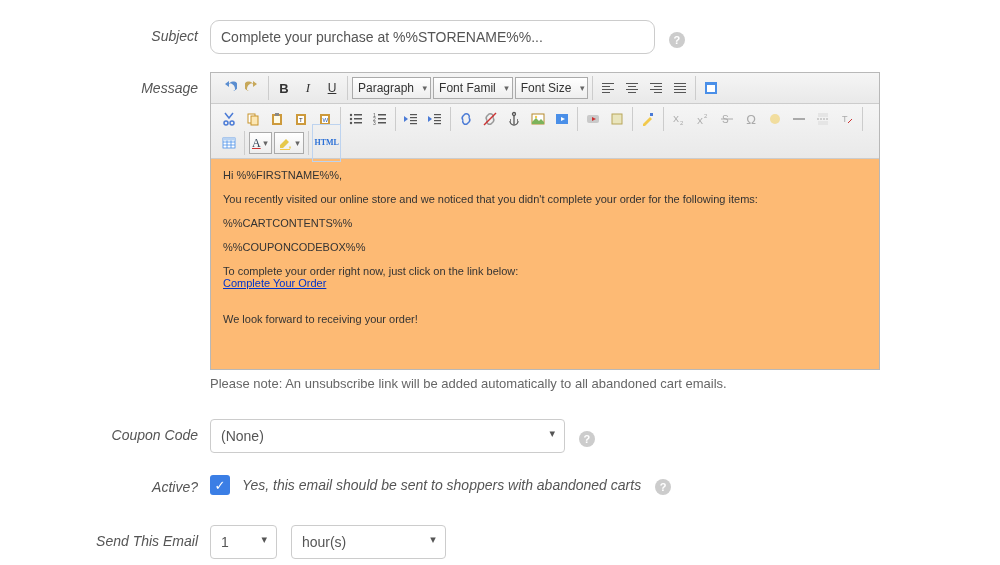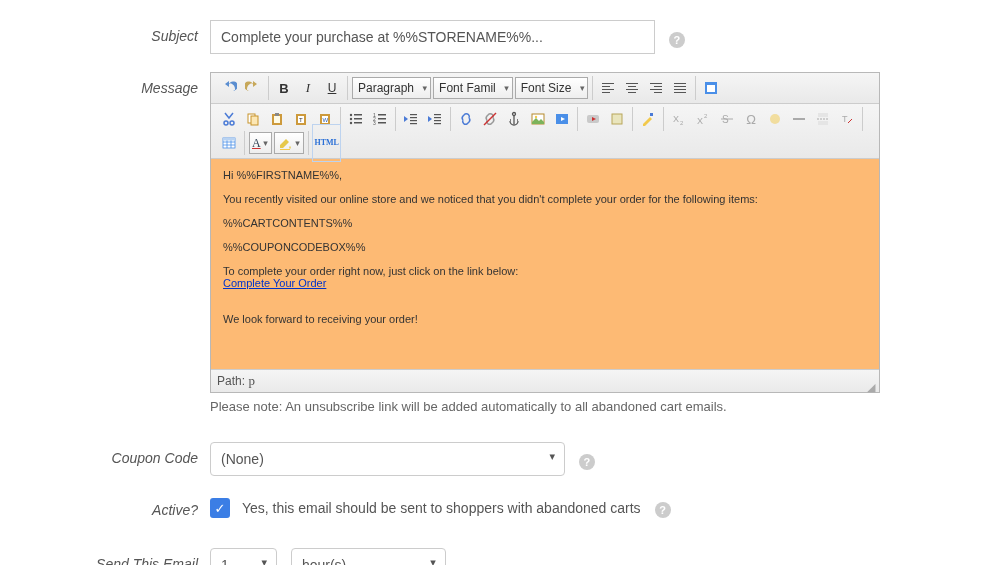--- a/index.html
+++ b/index.html
@@ -25,21 +25,21 @@
     color: #555;
     font-style: italic;
   }
   .form-field {
     flex: none;
   }
   .input-text {
     width: 445px;
     height: 34px;
     border: 1px solid #ccc;
-    border-radius: 0;
+    border-radius: 9px;
     padding: 6px 10px;
     font-size: 14px;
     color: #555;
   }
   .help-icon {
     display: inline-flex;
     width: 16px;
     height: 16px;
     border-radius: 50%;
     background: #ccc;
@@ -153,21 +153,21 @@
   }
   .select-wrap { position: relative; display:inline-block;border-radius:8px; }
   .select-wrap::after { content:"▾"; position:absolute; right:10px; top:8px; color:#555; pointer-events:none; font-size:11px;}
   .checkbox-box {
     width:20px; height:20px; background:#3b7ee5; border-radius:3px;
     display:inline-flex; align-items:center; justify-content:center;
     color:#fff; font-size:13px; vertical-align:middle;
     cursor:pointer;
     margin-right:8px;
   }
-  .inline-text { vertical-align:middle; color:#555; }
+  .inline-text { vertical-align:middle; color:#555;font-style:italic; }
 
   
   .ico { width:16px; height:16px; display:block; }
   .ico svg { width:16px; height:16px; display:block; }
   .html-badge {
     font-family: Verdana; font-size:8px; color:#2a6fd6; font-weight:bold;
     border:1px solid #bdd3ef; padding:14px 1px; line-height:1;
   }
 </style>
 </head>
@@ -525,25 +525,20 @@
         <p>%%CARTCONTENTS%%</p>
         <p>%%COUPONCODEBOX%%</p>
         <p>
           <span>To complete your order right now, just click on the link below:</span><br>
           <a href="#">Complete Your Order</a>
         </p>
         <p style="height:6px;margin:0 0 6px 0;"></p>
         <p>We look forward to receiving your order!</p>
       </div>
 
-      <div class="editor-path">
-        <span>Path:</span>
-        <span style="font-family:Verdana;font-size:13px;">p</span>
-        <span class="resize">◢</span>
-      </div>
     </div>
     <div class="note-text">Please note: An unsubscribe link will be added automatically to all abandoned cart emails.</div>
   </div>
 </div>
 
 <div class="form-row" style="margin-top:28px;">
   <label>Coupon Code</label>
   <div class="form-field">
     <span class="select-wrap">
       <select class="select" style="width:355px;">

